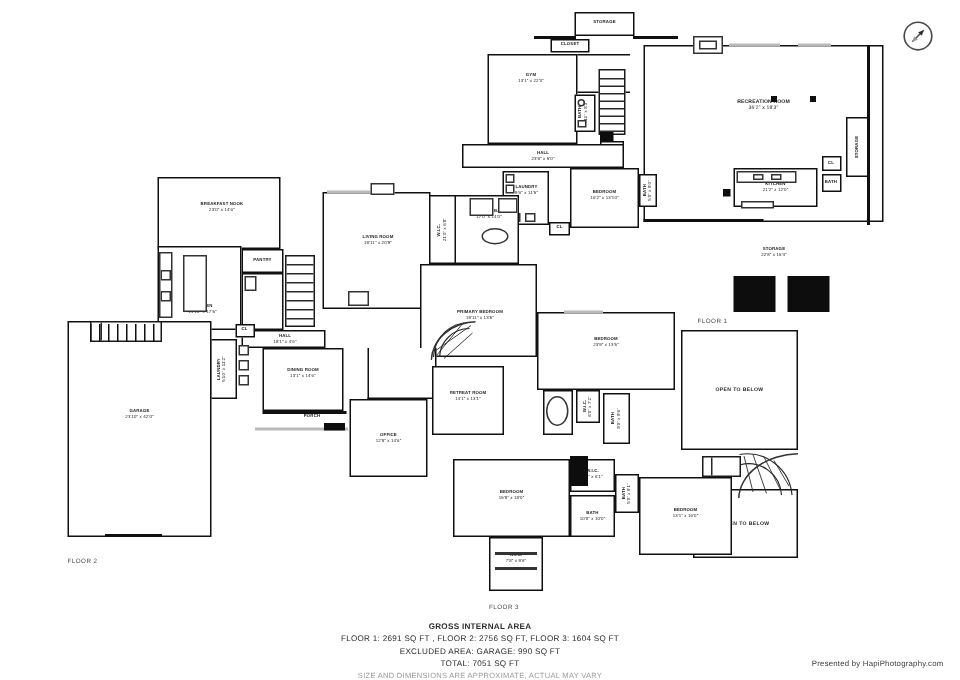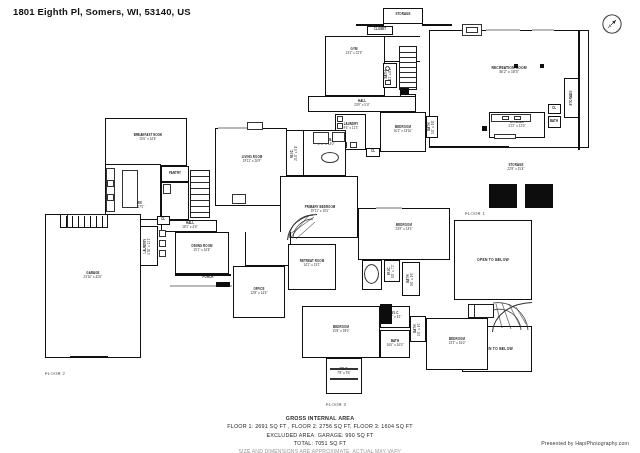--- a/index.html
+++ b/index.html
@@ -71,21 +71,20 @@
   .watermark{
     position:absolute;right:11px;top:440px;
     font-size:5.2px;color:#3a3a3a;letter-spacing:.15px;white-space:nowrap;
   }
 </style>
 </head>
 <body>
 
 <div id="stage">
 
-  <div class="addr">1801 Eighth Pl, Somers, WI, 53140, US</div>
 
   <div class="compass">
     <svg width="24" height="24" viewBox="0 0 24 24">
       <circle cx="12" cy="12" r="9.2" fill="#fff" stroke="#4a4a4a" stroke-width="1.1"></circle>
       <path d="M8.2 15.8 L15.8 8.2" stroke="#4a4a4a" stroke-width="1"></path>
       <path d="M15.8 8.2 L12.1 9.5 L14.5 11.9 Z" fill="#2b2b2b"></path>
       <path d="M8.2 15.8 L11.9 14.5 L9.5 12.1 Z" fill="#9a9a9a"></path>
     </svg>
   </div>
 

